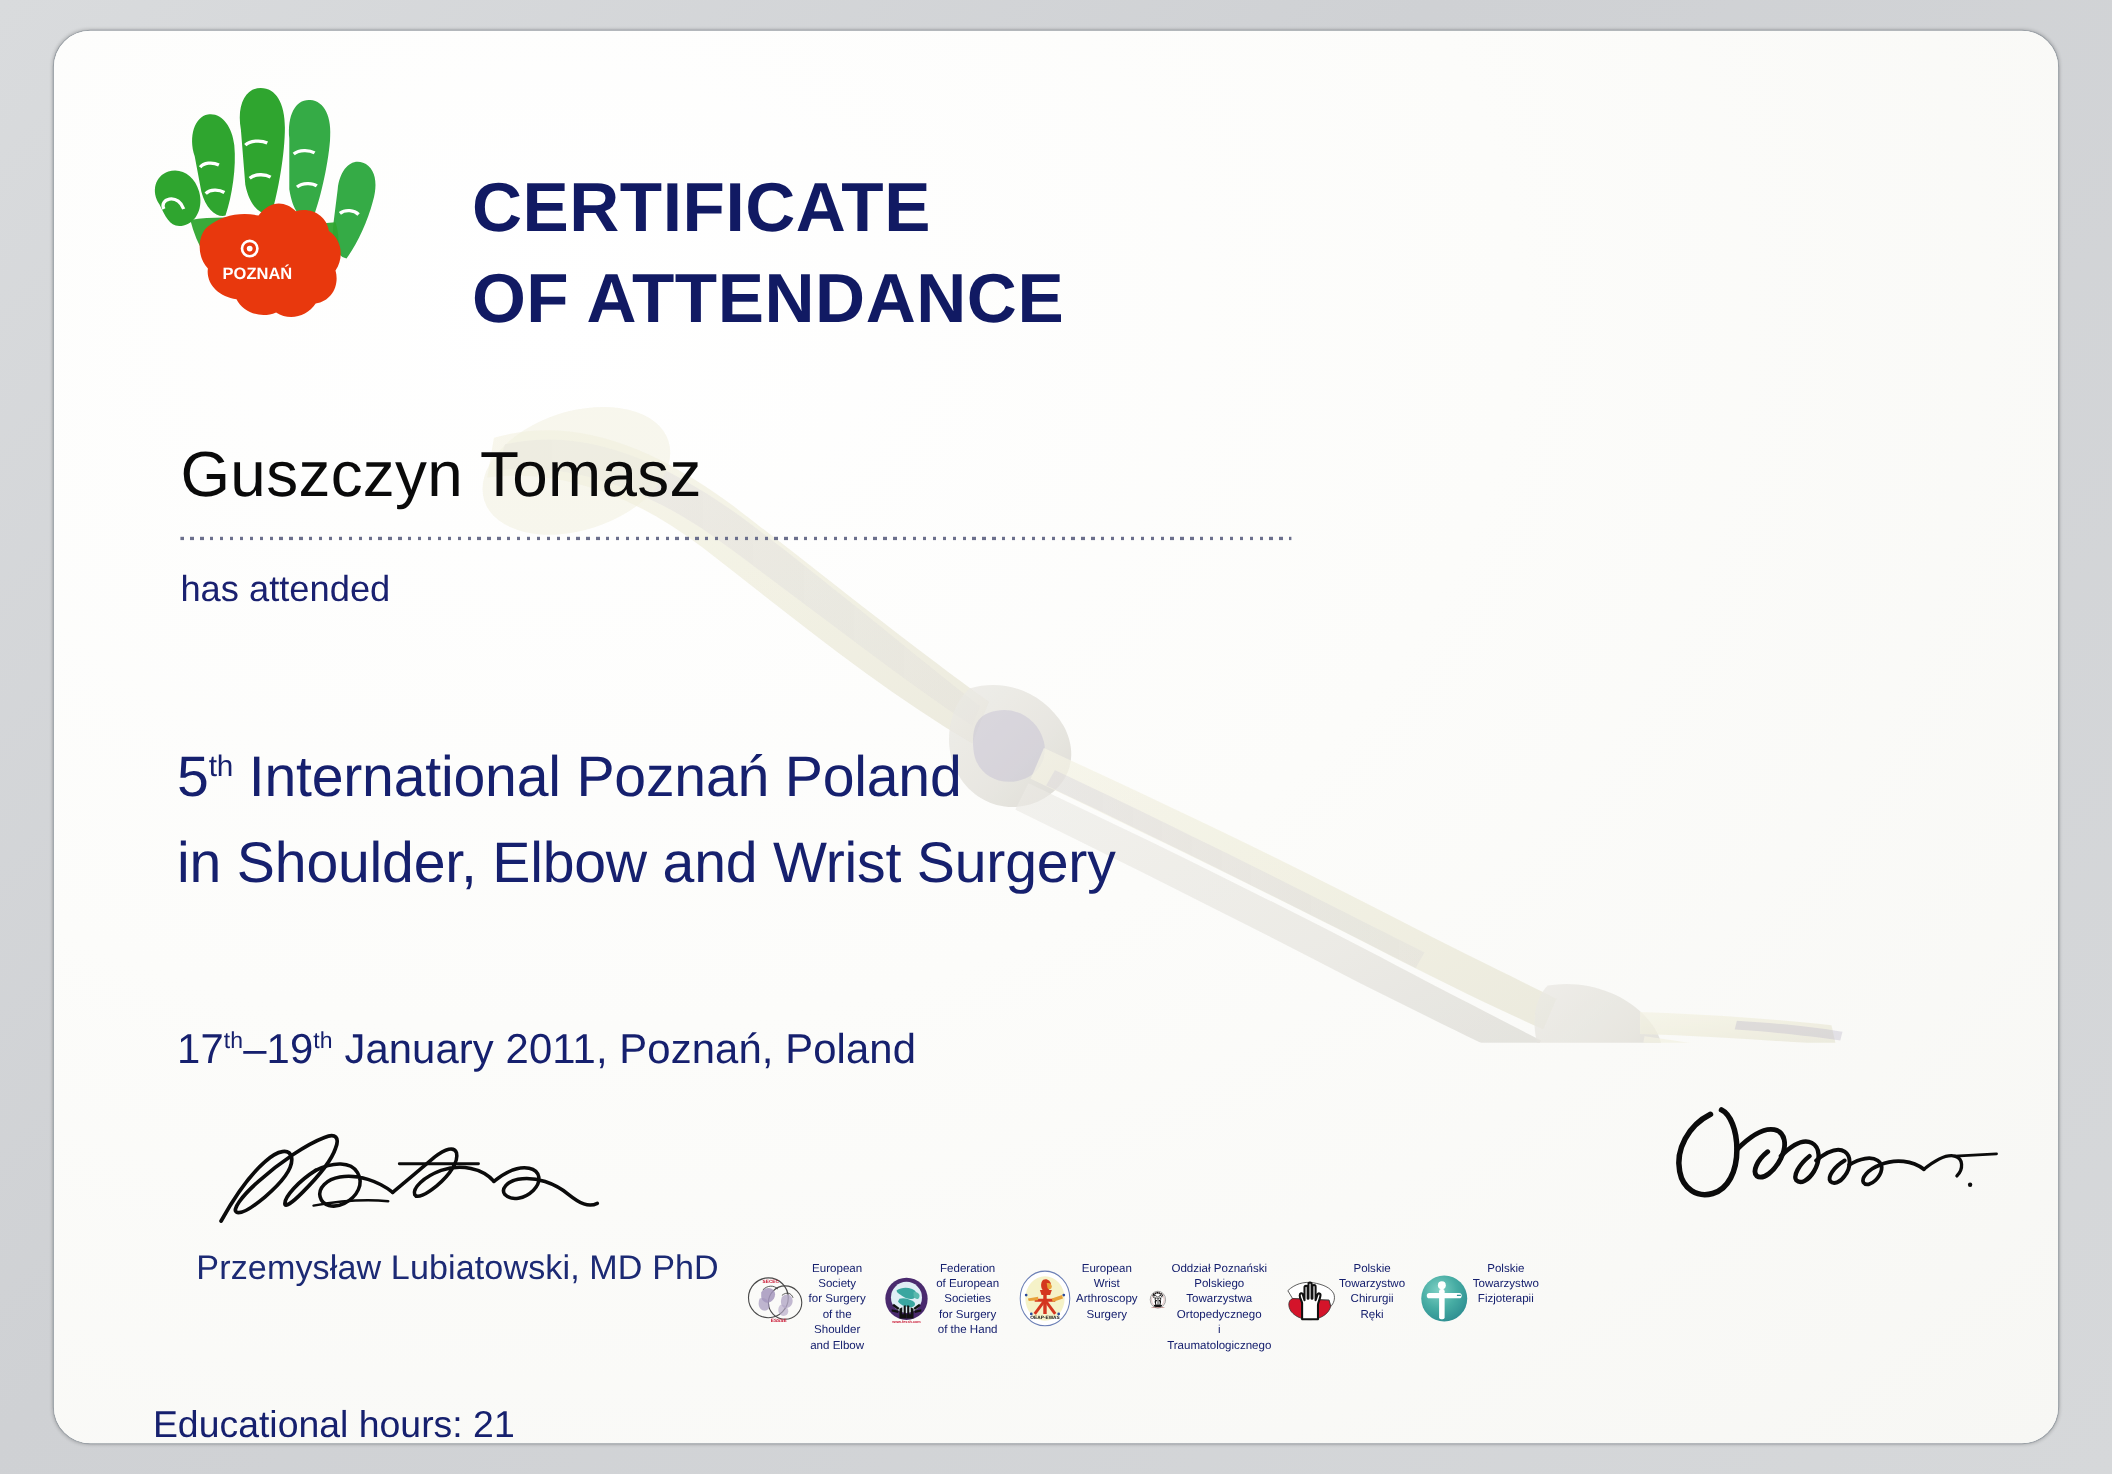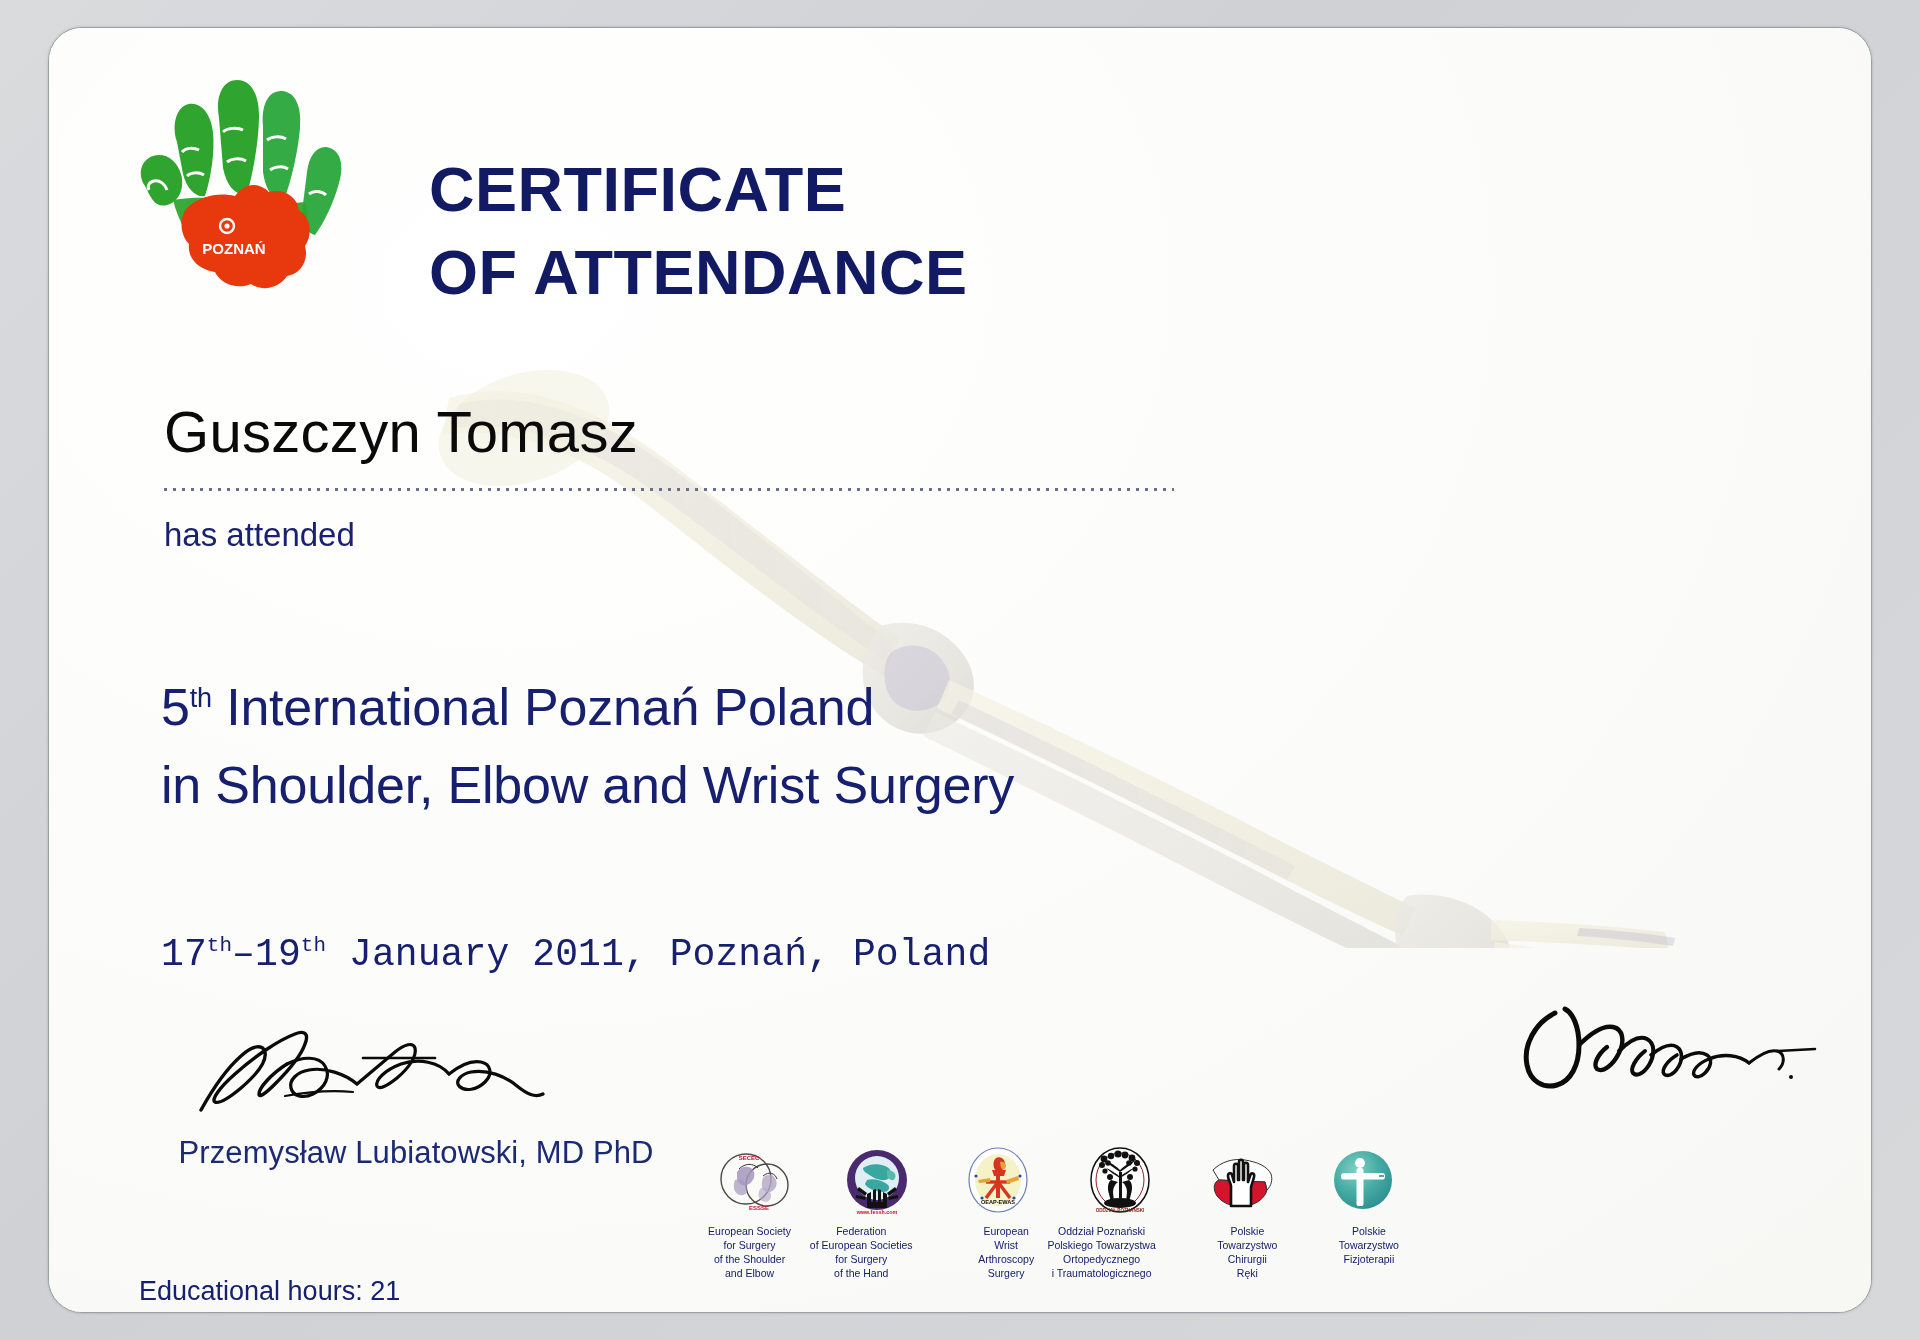--- a/index.html
+++ b/index.html
@@ -114,21 +114,20 @@
   #course-title sup { font-size:.52em; vertical-align:super; }
 
   
   #event-date {
     position:absolute;
     left:112px; top:905px;
     color:#16206e;
     font-size:38px;
     letter-spacing:.1px;
     white-space:nowrap;
-    font-family:Liberation Mono, monospace;
   }
   #event-date sup { font-size:.55em; vertical-align:super; }
 
   
   .sig-block { position:absolute; }
   #sig-left  { left:98px;  top:990px; width:520px; text-align:center; }
   #sig-right { left:1330px; top:975px; width:520px; text-align:center; }
 
   .sig-mark { height:95px; position:relative; }
   .sig-name {
@@ -145,38 +144,38 @@
     position:absolute;
     left:630px; top:1118px;
     width:720px;
     display:flex;
     justify-content:space-between;
     align-items:flex-start;
   }
   .society {
     width:112px;
     display:flex;
-    flex-direction:column;
-    align-items:flex-end;
+    flex-direction:row;
+    align-items:flex-start;
   }
   .society-emblem { width:72px; height:72px; margin-bottom:6px; }
   .society-caption {
     font-size:10.5px;
     line-height:1.34;
     color:#16206e;
     text-align:center;
     white-space:pre-line;
     font-family:"Liberation Sans", sans-serif;
   }
 
   
   #educational-hours {
     position:absolute;
     left:90px; top:1248px;
-    font-size:27px;
+    font-size:34px;
     color:#16206e;
   }
 </style>
 </head>
 <body>
 
 <div id="scan-bg"></div>
 
 <div id="certificate">
 

